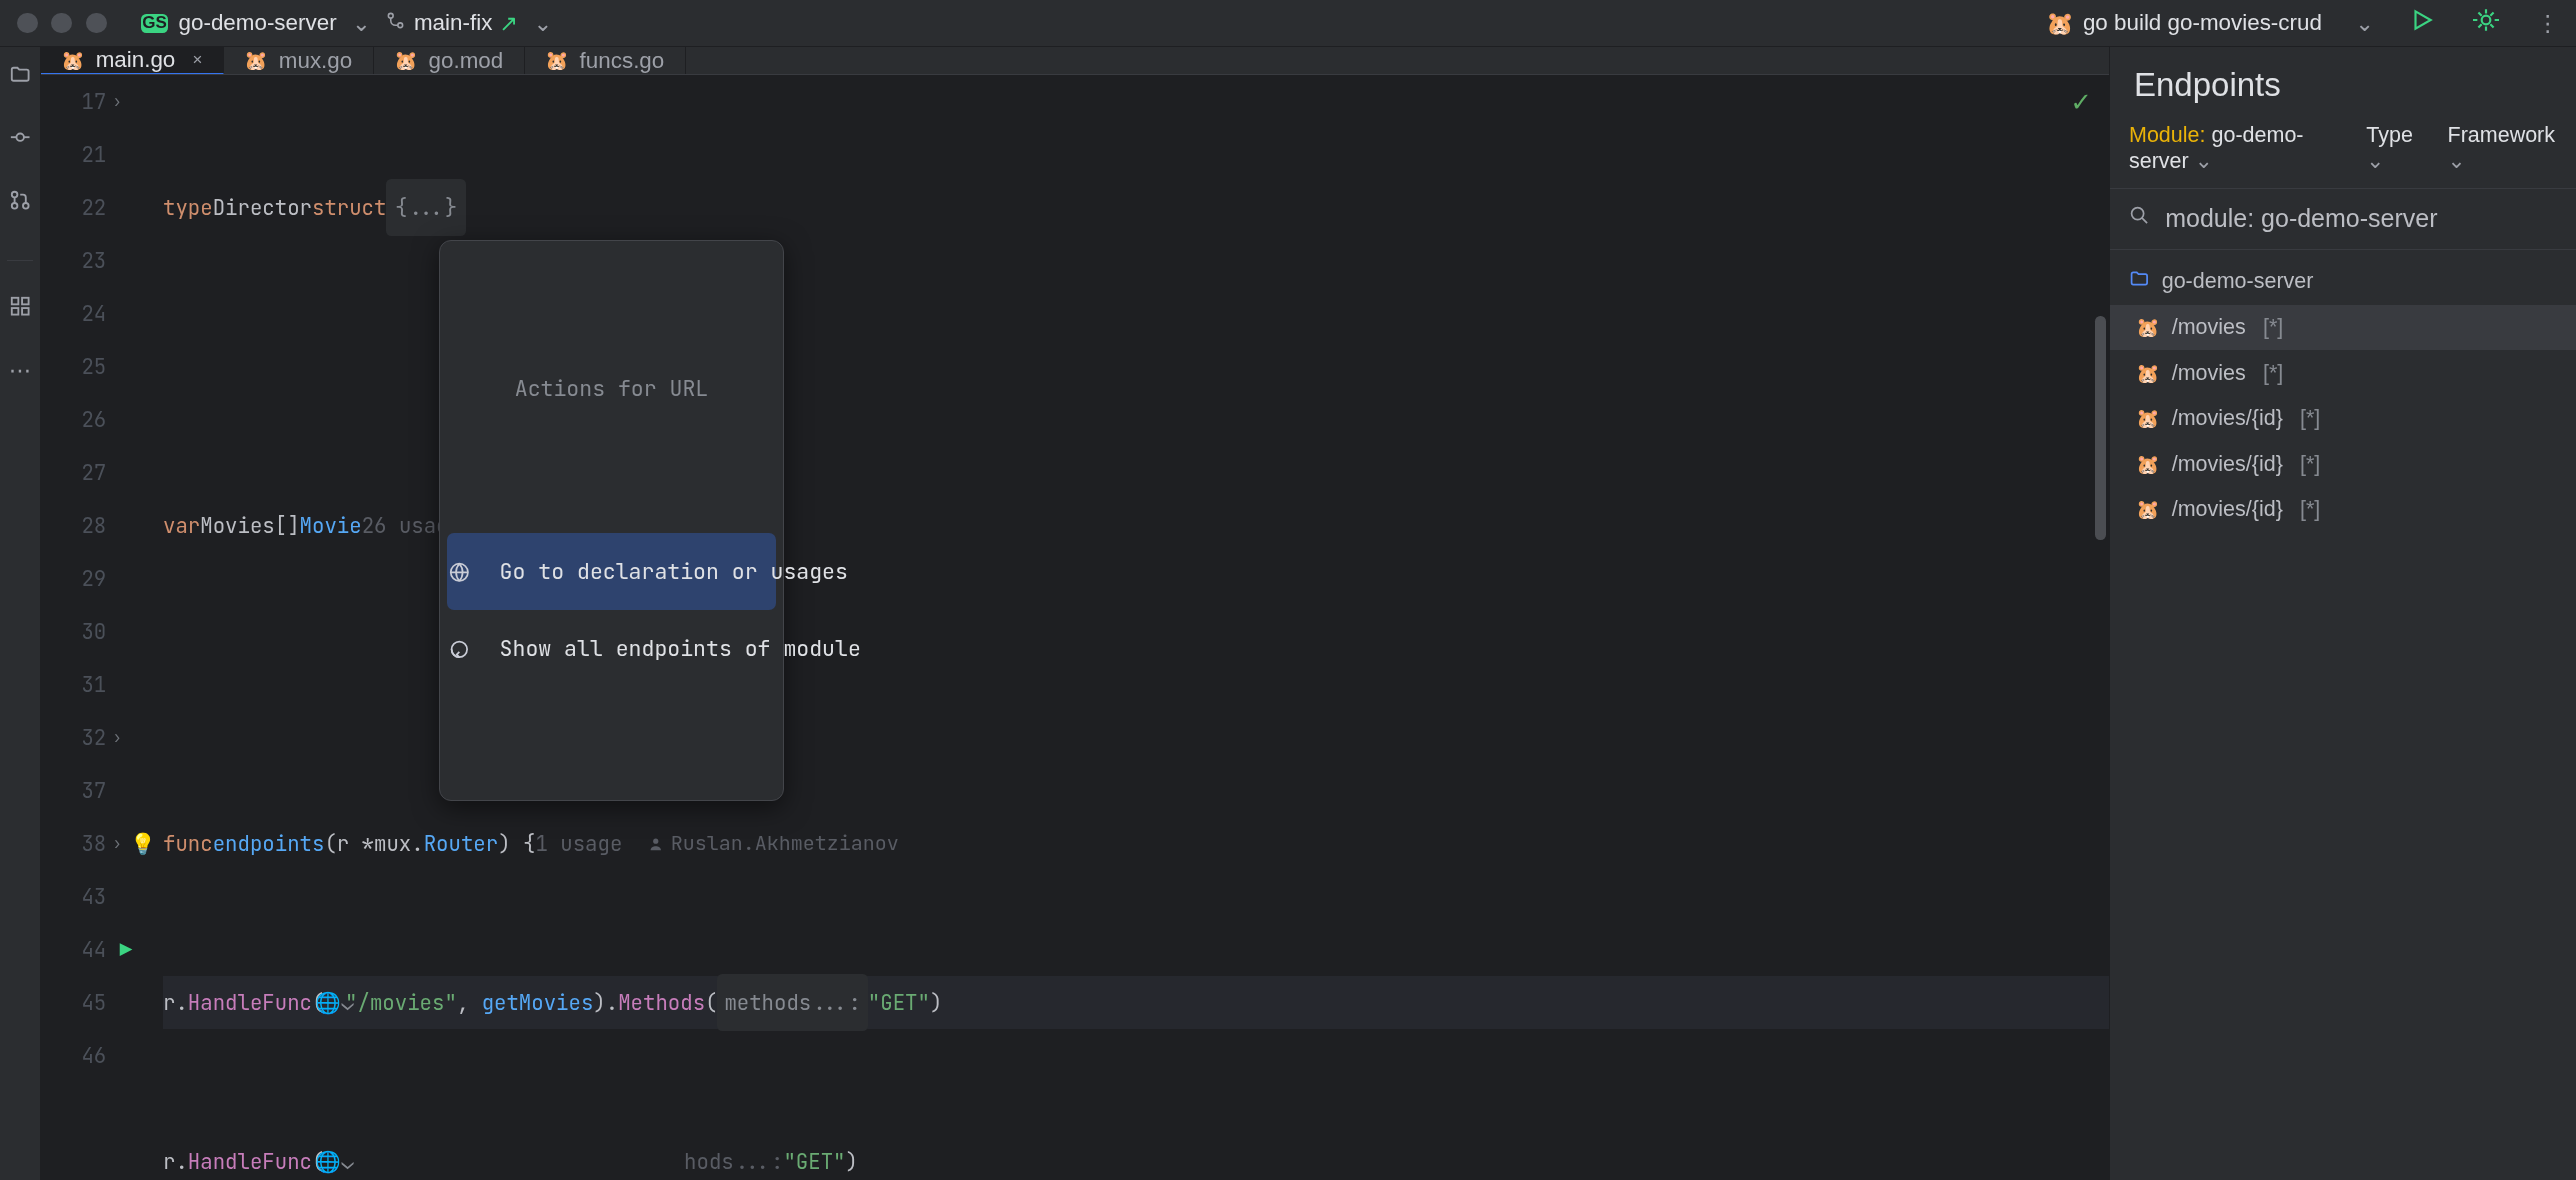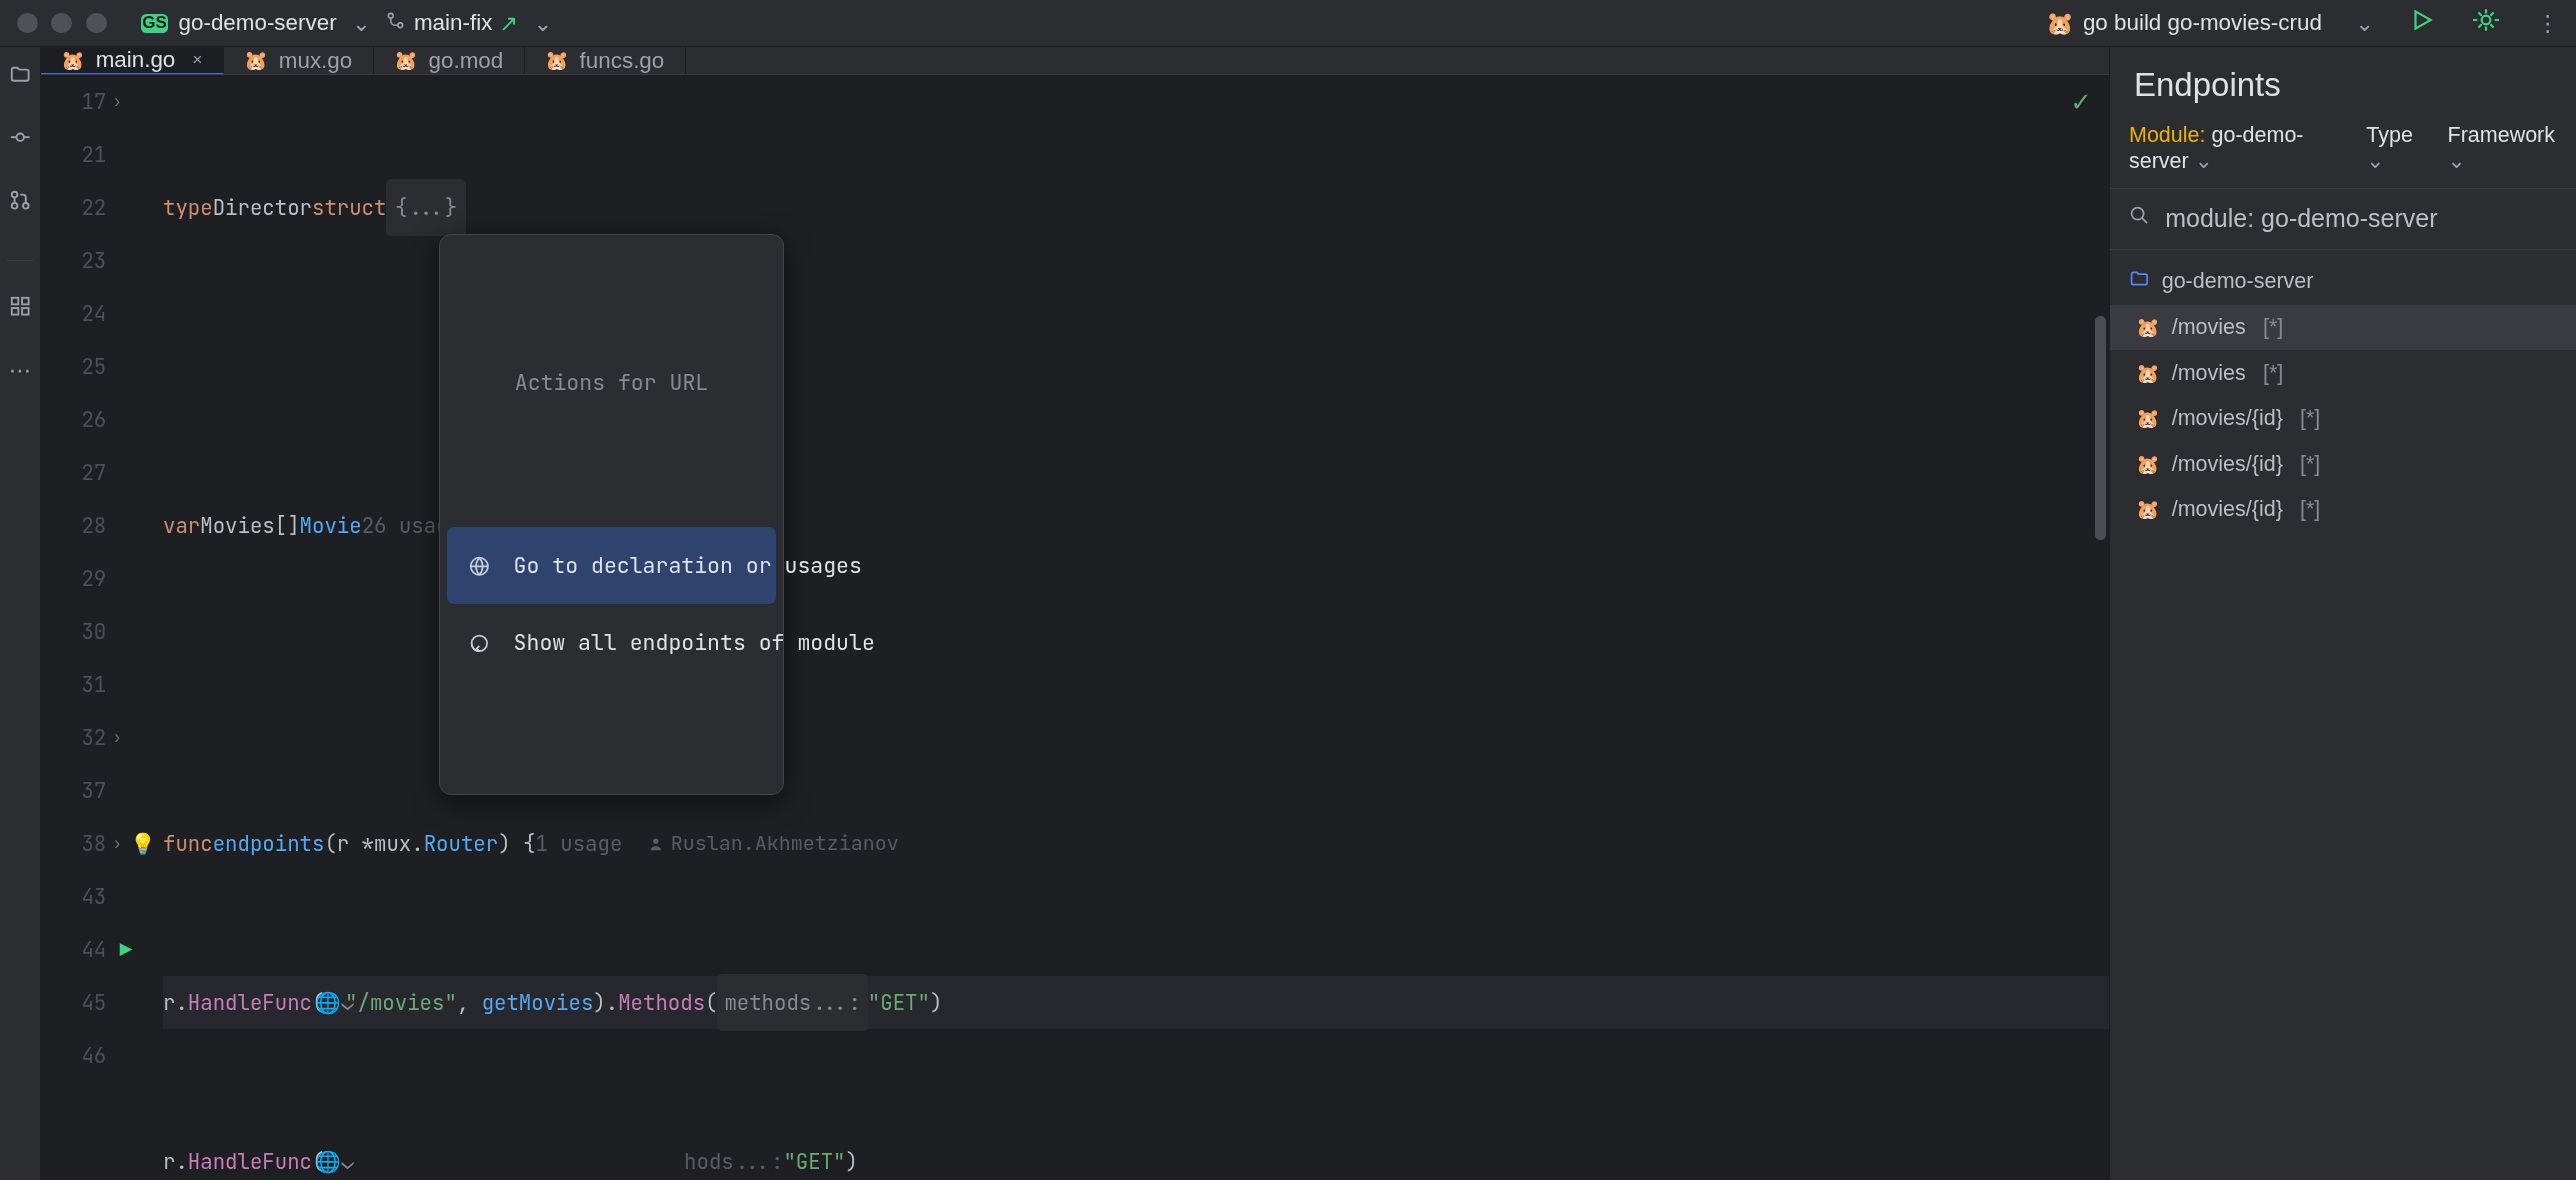--- a/index.html
+++ b/index.html
@@ -94,28 +94,28 @@
 .comment-hint { color: #595c64; font-style: normal; }
 .param-hint { background:#2b2d30; color:#868a91; border-radius:5.2px; padding:1.7px 6.9px; }
 .folded { background:#2b2d30; color:#868a91; border-radius:5.2px; padding:1.7px 8.6px; }
 .author { color:#595c64; margin-left:26px; font-size:20px; display:inline-flex; align-items:center; gap:6.9px;}
 .globe-icon { color:#868a91; display:inline-flex; width:20.7px; justify-content:center;}
 .bulb { position:absolute; left:10.3px; color:#f2c55c; }
 
 .check-icon { position:absolute; top:12px; right:17px; color:#5fad65; font-size:26px;}
 
 .popup {
-  position: absolute; top: 159px; left: 319px;
+  position: absolute; top: 165px; left: 319px;
   background: #2b2d30; border: 0.9px solid #43454a; border-radius: 12px;
   box-shadow: 0 6.9px 26px rgba(0,0,0,.5); padding: 6.9px; width: 345px;
   z-index: 10;
 }
 .popup-header { color:#868a91; text-align:center; font-size:21.5px; padding:8.6px 0 12px; }
 .popup-item {
-  display:flex; align-items:center; gap:24px; padding:12px 22px;
+  display:flex; align-items:center; gap:30px; padding:12px 2px;
   border-radius:6.9px; color:#dfe1e5; font-size:21.5px; cursor:pointer;
 }
 .popup-item.sel { background:#2e436e; }
 .popup-icn { width:22.4px; color:#c9ccd6; display:flex; justify-content:center;}
 .api-icn { color:#548af7; font-weight:700; font-size:13.8px; letter-spacing:0.9px;}
 
 .endpoints-panel {
   width: 467px; background:#2b2d30; border-left:0.9px solid #1e1f22;
   display:flex; flex-direction:column;
 }

